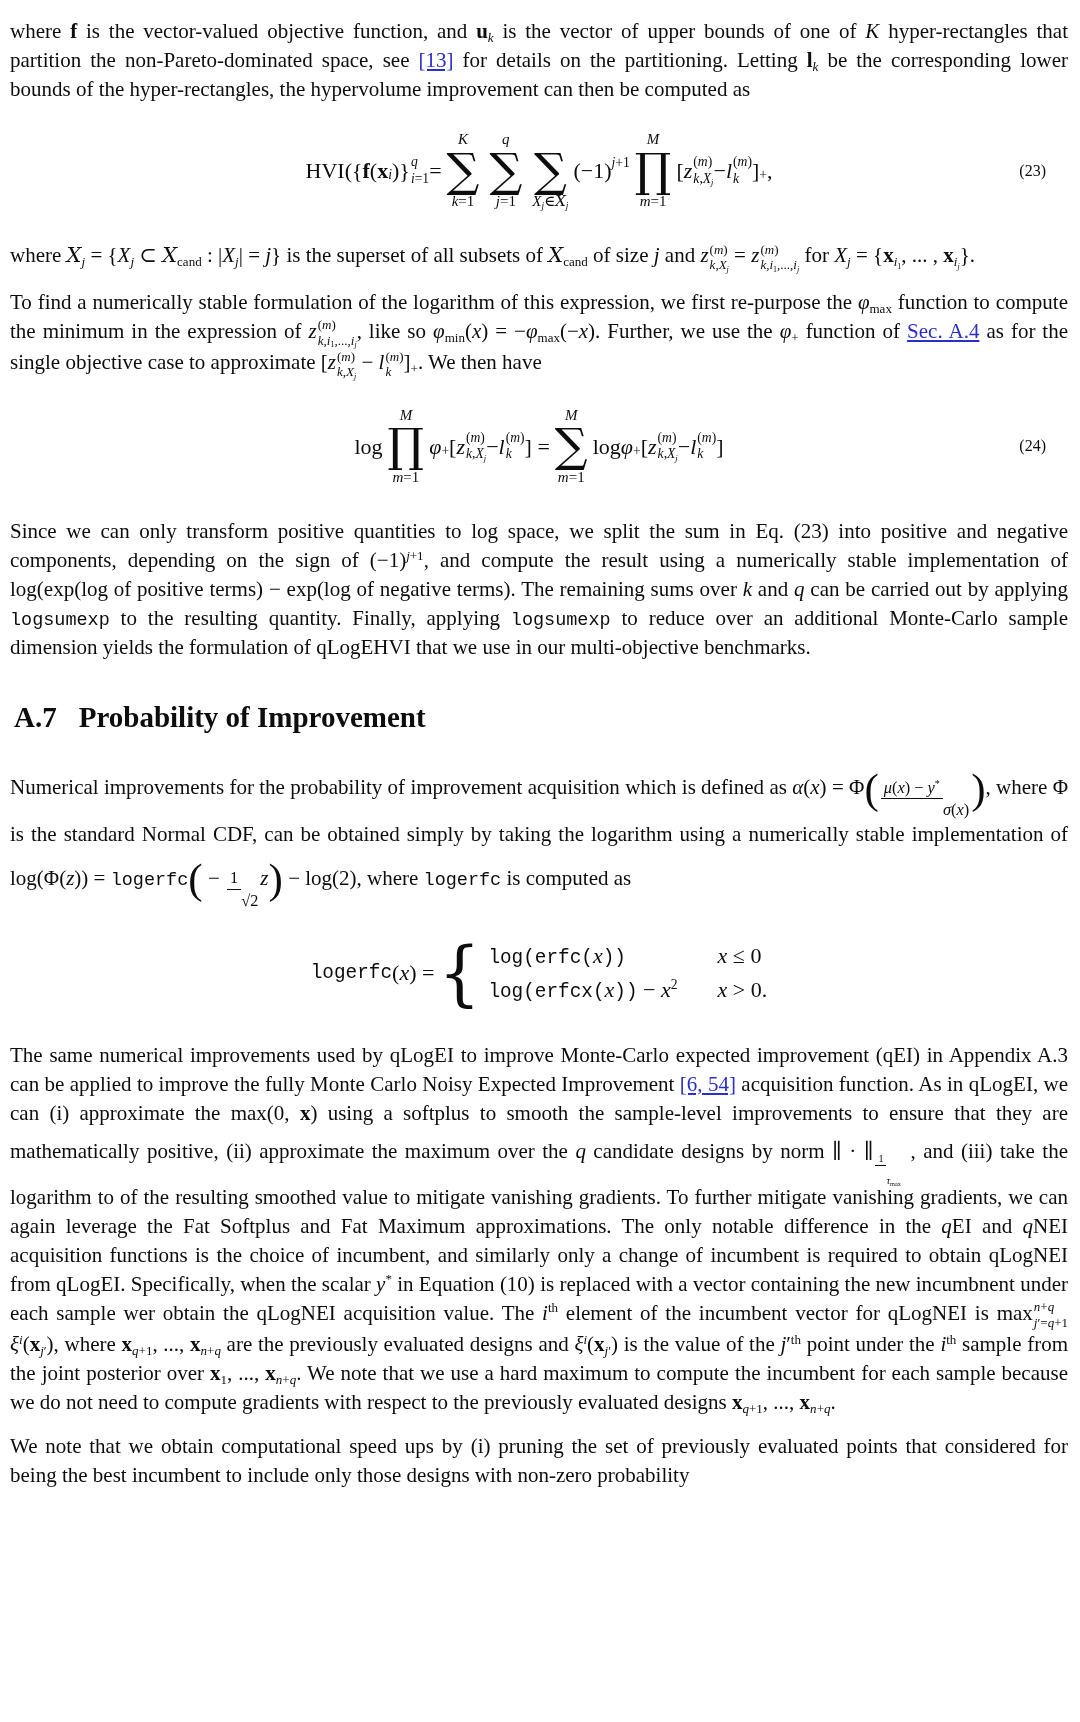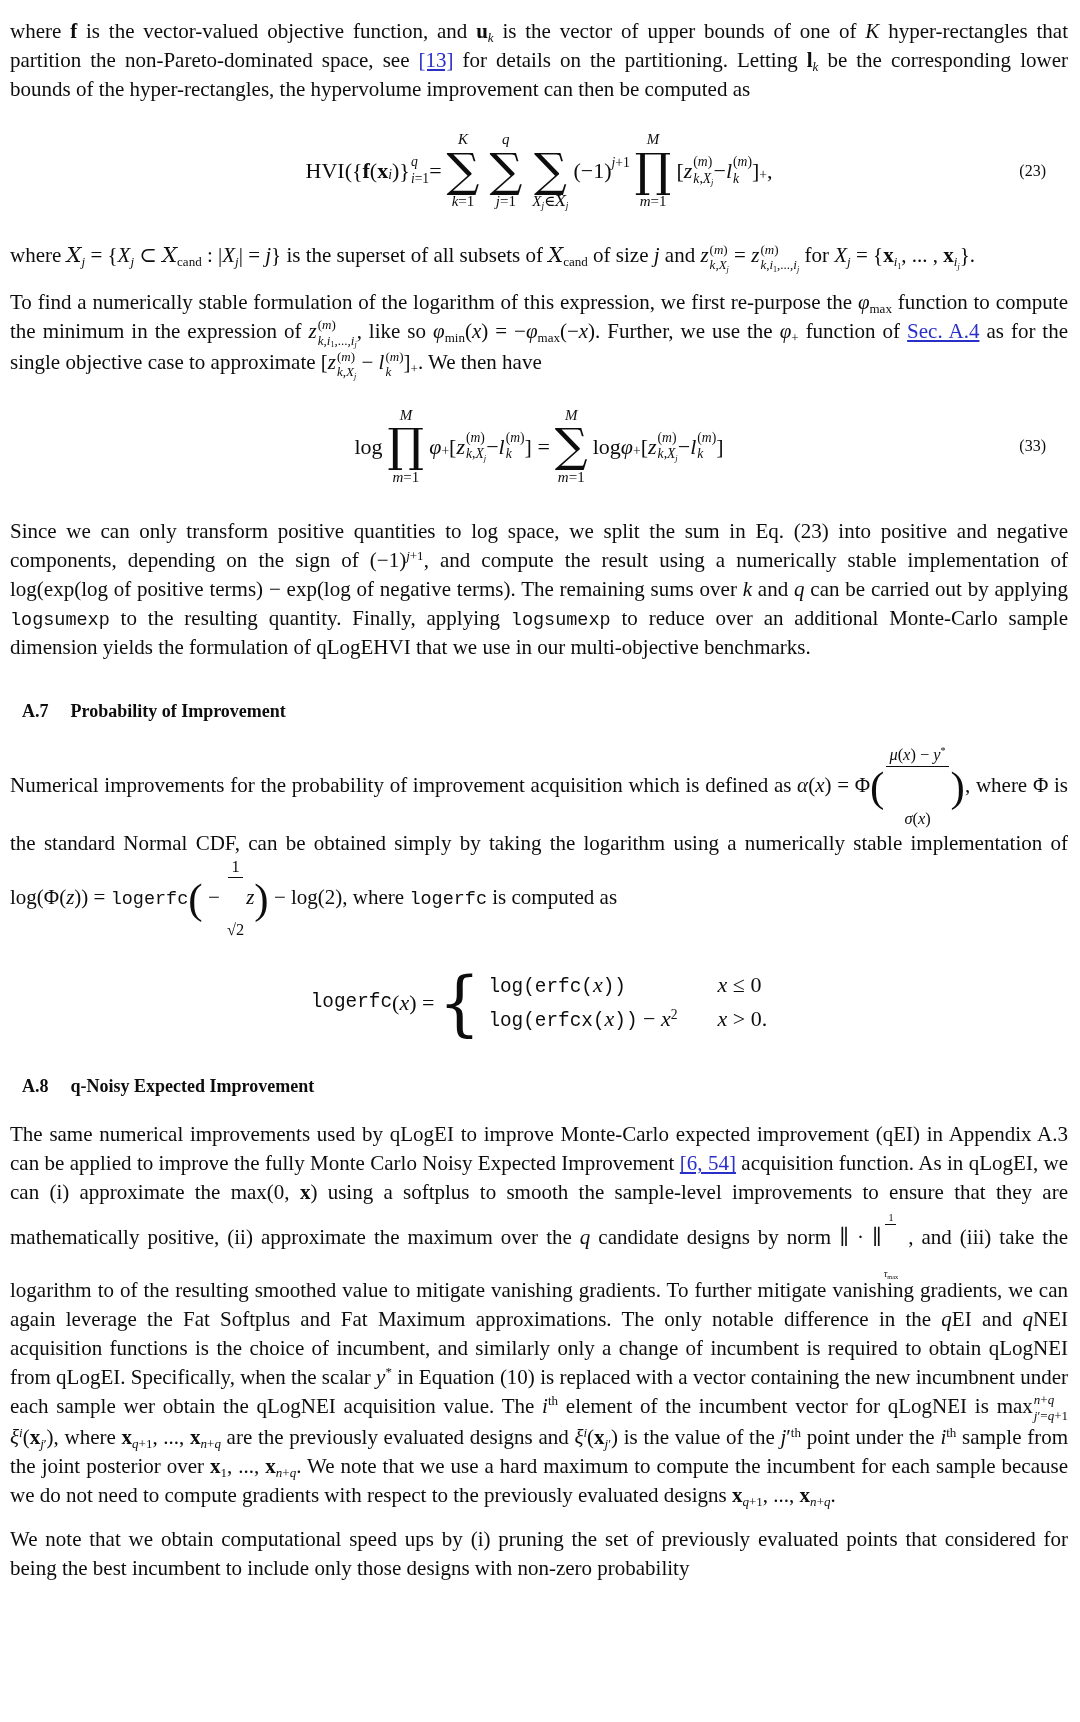--- a/index.html
+++ b/index.html
@@ -4,33 +4,33 @@
 <style>
   html,body{margin:0;padding:0;background:#ffffff;}
   body{
     width:1080px;min-height:1722px;
     font-family:"Liberation Serif","DejaVu Serif",serif;
     font-size:21px;color:#0d0d0d;
     -webkit-font-smoothing:antialiased;
   }
   .page{padding:17px 12px 10px 10px;}
   p.para{margin:0 0 15px 0;text-align:justify;line-height:1.38;}
-  h2.sech{font-size:18px;font-weight:bold;margin:40px 0 24px 12px;line-height:1.1;}
+  h2.sech{font-size:29px;font-weight:bold;margin:40px 0 24px 4px;line-height:1.1;}
   .secnum{display:inline-block;margin-right:22px;}
   .it{font-style:italic;}
   .bf{font-weight:bold;}
   .cal{font-style:italic;font-family:"DejaVu Serif",serif;}
   .tt{font-family:Liberation Mono, monospace;font-size:0.88em;}
   .link{color:#2a2fc8;text-decoration:underline;cursor:pointer;}
   .sup{font-size:0.62em;position:relative;top:-0.55em;line-height:0;}
   .sub{font-size:0.62em;position:relative;top:0.32em;line-height:0;}
   .ss{display:inline-flex;flex-direction:column;align-items:flex-start;
       vertical-align:middle;font-size:0.62em;line-height:1.18;margin-left:1px;text-align:left;}
   .ssup,.sslo{display:block;}
-  .frac{display:inline-flex;flex-direction:column;align-items:center;
+  .frac{display:inline-flex;flex-direction:row;align-items:center;
         vertical-align:middle;font-size:0.78em;line-height:1.15;margin:0 2px;text-align:center;}
   .num{display:block;border-bottom:1.4px solid #0d0d0d;padding:0 3px 1px 3px;}
   .den{display:block;padding-top:1px;margin-top:42px;}
   .bigp{font-size:2.05em;font-weight:400;vertical-align:middle;line-height:1;position:relative;top:-0.02em;}
   .bigop{display:inline-flex;flex-direction:column;align-items:center;
          vertical-align:middle;margin:0 5px;line-height:1;}
   .bsym{font-size:46px;line-height:0.95;font-family:"DejaVu Serif",serif;}
   .blim{font-size:15px;line-height:1.25;white-space:nowrap;}
   .cases{display:inline-flex;align-items:center;vertical-align:middle;margin-left:4px;}
   .brace{font-family:"DejaVu Serif",serif;font-size:3em;line-height:0.9;display:inline-block;
@@ -116,21 +116,21 @@
           <span class="blim"><span class="it">M</span></span>
           <span class="bsym">∑</span>
           <span class="blim"><span class="it">m</span>=1</span>
         </span> log <span class="it">φ</span><span class="sub">+</span>[<span class="it">z</span><span class="ss">
           <span class="ssup">(<span class="it">m</span>)</span>
           <span class="sslo"><span class="it">k</span>,<span class="it">X</span><span class="sub"><span class="it">j</span></span></span>
         </span> − <span class="it">l</span><span class="ss">
           <span class="ssup">(<span class="it">m</span>)</span>
           <span class="sslo"><span class="it">k</span></span>
         </span>]</span>
-    <span class="eqno">(33)</span>
+    <span class="eqno">(24)</span>
   </div>
 
   <p class="para">Since we can only transform positive quantities to log space, we split the sum in Eq. (23) into positive and negative components, depending on the sign of (−1)<span class="sup"><span class="it">j</span>+1</span>, and compute the result using a numerically stable implementation of log(exp(log of positive terms) − exp(log of negative terms). The remaining sums over <span class="it">k</span> and <span class="it">q</span> can be carried out by applying <span class="tt">logsumexp</span> to the resulting quantity. Finally, applying <span class="tt">logsumexp</span> to reduce over an additional Monte-Carlo sample dimension yields the formulation of qLogEHVI that we use in our multi-objective benchmarks.</p>
 
   <h2 class="sech">
     <span class="secnum">A.7</span><span>Probability of Improvement</span>
   </h2>
 
   <p class="para">Numerical improvements for the probability of improvement acquisition which is defined as <span class="it">α</span>(<span class="it">x</span>) = Φ<span class="bigp">(</span><span class="frac">
         <span class="num"><span class="it">μ</span>(<span class="it">x</span>) − <span class="it">y</span><span class="sup">*</span></span>
@@ -149,23 +149,20 @@
               <span class="ccell cond"><span class="it">x</span> ≤ 0</span>
             </span>
             <span class="crow">
               <span class="ccell"><span class="tt">log(erfcx(</span><span class="it">x</span><span class="tt">))</span> − <span class="it">x</span><span class="sup">2</span></span>
               <span class="ccell cond"><span class="it">x</span> &gt; 0.</span>
             </span>
           </span>
         </span></span>
   </div>
 
-  <h2 class="sech">
-    <span class="secnum">A.8</span><span>q-Noisy Expected Improvement</span>
-  </h2>
 
   <p class="para">The same numerical improvements used by qLogEI to improve Monte-Carlo expected improvement (qEI) in Appendix A.3 can be applied to improve the fully Monte Carlo Noisy Expected Improvement <span class="link">[6, 54]</span> acquisition function.  As in qLogEI, we can (i) approximate the max(0, <span class="bf">x</span>) using a softplus to smooth the sample-level improvements to ensure that they are mathematically positive, (ii) approximate the maximum over the <span class="it">q</span> candidate designs by norm ∥ · ∥<span class="sub"><span class="frac">
           <span class="num">1</span>
           <span class="den"><span class="it">τ</span><span class="sub">max</span></span>
         </span></span> , and (iii) take the logarithm to of the resulting smoothed value to mitigate vanishing gradients.  To further mitigate vanishing gradients, we can again leverage the Fat Softplus and Fat Maximum approximations.  The only notable difference in the <span class="it">q</span>EI and <span class="it">q</span>NEI acquisition functions is the choice of incumbent, and similarly only a change of incumbent is required to obtain qLogNEI from qLogEI.  Specifically, when the scalar <span class="it">y</span><span class="sup">*</span> in Equation (10) is replaced with a vector containing the new incumbnent under each sample wer obtain the qLogNEI acquisition value.  The <span class="it">i</span><span class="sup">th</span> element of the incumbent vector for qLogNEI is max<span class="ss">
         <span class="ssup"><span class="it">n</span>+<span class="it">q</span></span>
         <span class="sslo"><span class="it">j</span>′=<span class="it">q</span>+1</span>
       </span> <span class="it">ξ</span><span class="sup"><span class="it">i</span></span>(<span class="bf">x</span><span class="sub"><span class="it">j</span>′</span>), where <span class="bf">x</span><span class="sub"><span class="it">q</span>+1</span>, ..., <span class="bf">x</span><span class="sub"><span class="it">n</span>+<span class="it">q</span></span> are the previously evaluated designs and <span class="it">ξ</span><span class="sup"><span class="it">i</span></span>(<span class="bf">x</span><span class="sub"><span class="it">j</span>′</span>) is the value of the <span class="it">j</span>′<span class="sup">th</span> point under the <span class="it">i</span><span class="sup">th</span> sample from the joint posterior over <span class="bf">x</span><span class="sub">1</span>, ..., <span class="bf">x</span><span class="sub"><span class="it">n</span>+<span class="it">q</span></span>.  We note that we use a hard maximum to compute the incumbent for each sample because we do not need to compute gradients with respect to the previously evaluated designs <span class="bf">x</span><span class="sub"><span class="it">q</span>+1</span>, ..., <span class="bf">x</span><span class="sub"><span class="it">n</span>+<span class="it">q</span></span>.</p>
 
   <p class="para">We note that we obtain computational speed ups by (i) pruning the set of previously evaluated points that considered for being the best incumbent to include only those designs with non-zero probability</p>

